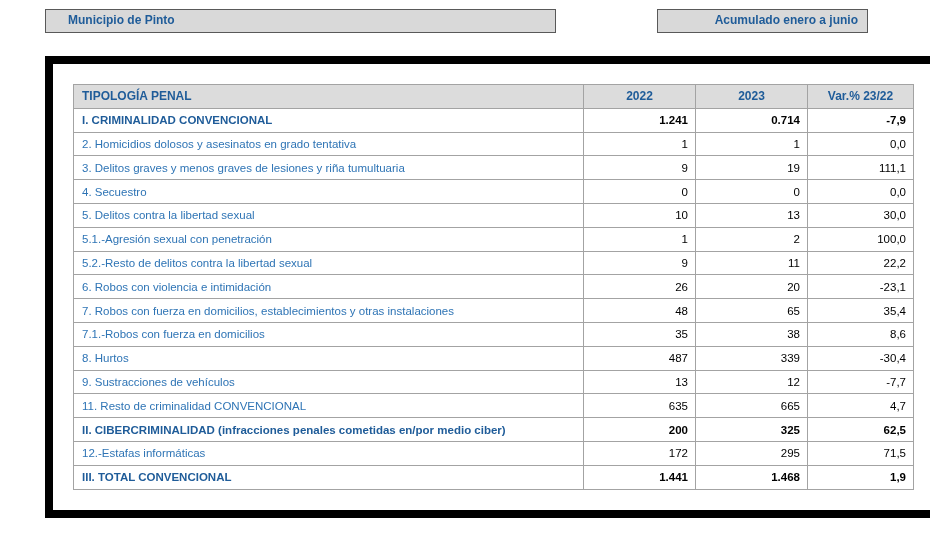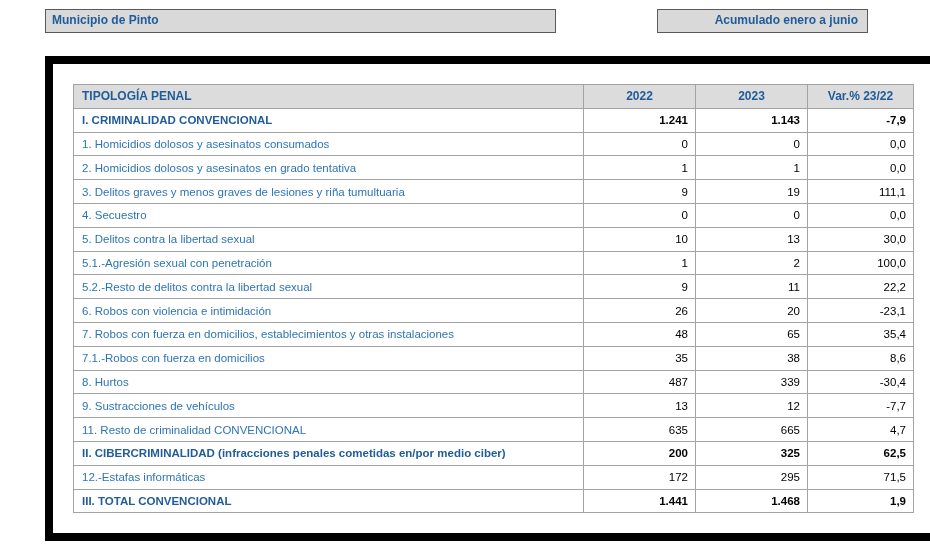--- a/index.html
+++ b/index.html
@@ -14,21 +14,21 @@
     position: absolute;
     top: 9px;
     height: 24px;
     background: #d9d9d9;
     border: 1.5px solid #595959;
     color: #1f5c99;
     font-weight: bold;
     font-size: 12px;
     line-height: 21px;
   }
-  .box-left  { left: 45px;  width: 511px; padding-left: 6px;  text-align: left; }
+  .box-left  { left: 45px;  width: 511px; padding-left: 22px;  text-align: left; }
   .box-right { left: 657px; width: 211px; padding-right: 9px; text-align: right; }
 
   .table-frame {
     position: absolute;
     left: 45px; top: 56px;
     width: 909px;
     border: 8px solid #000000;
     padding: 20px;
     background: #ffffff;
   }
@@ -90,28 +90,22 @@
         <th class="c0">TIPOLOGÍA PENAL</th>
         <th class="c1">2022</th>
         <th class="c2">2023</th>
         <th class="c3">Var.% 23/22</th>
       </tr>
     </thead>
     <tbody id="crime-table-body">
         <tr class="section">
           <td class="c0">I. CRIMINALIDAD CONVENCIONAL</td>
           <td class="c1 num">1.241</td>
-          <td class="c2 num">1.143</td>
+          <td class="c2 num">0.714</td>
           <td class="c3 num">-7,9</td>
-        </tr>
-        <tr>
-          <td class="c0">1. Homicidios dolosos y asesinatos consumados</td>
-          <td class="c1 num">0</td>
-          <td class="c2 num">0</td>
-          <td class="c3 num">0,0</td>
         </tr>
         <tr>
           <td class="c0">2. Homicidios dolosos y asesinatos en grado tentativa</td>
           <td class="c1 num">1</td>
           <td class="c2 num">1</td>
           <td class="c3 num">0,0</td>
         </tr>
         <tr>
           <td class="c0">3. Delitos graves y menos graves de lesiones y riña tumultuaria</td>
           <td class="c1 num">9</td>

